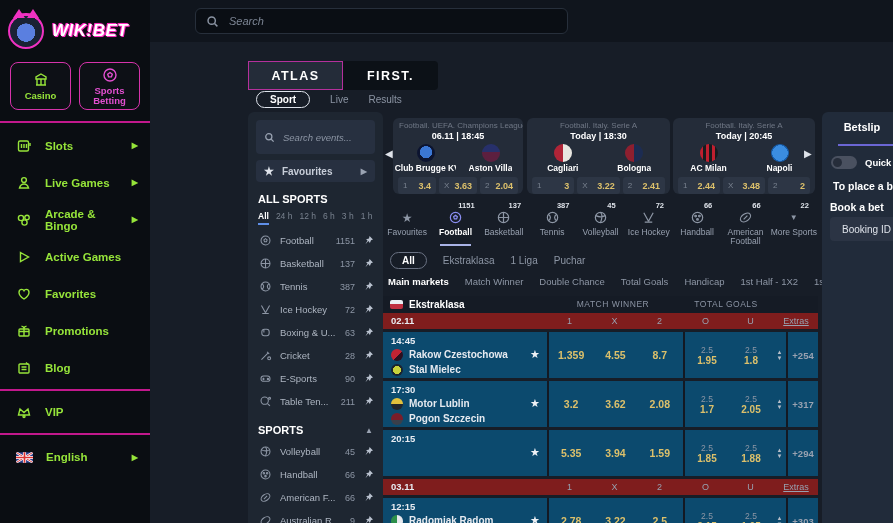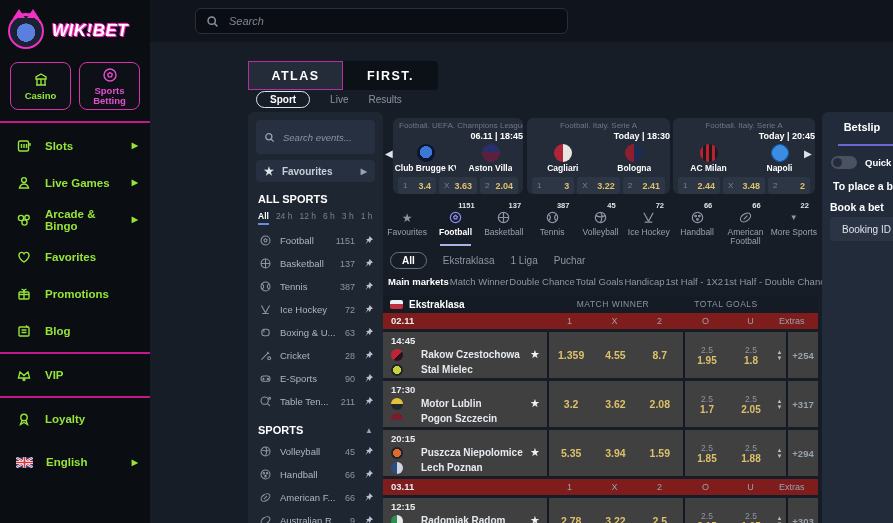--- a/index.html
+++ b/index.html
@@ -57,21 +57,21 @@
   .sp-row{display:flex;align-items:center;height:23px;padding:0 9px 0 11px;gap:8px;font-size:9.5px;color:#aeb6c2;cursor:pointer;}
   .sp-row .nm{flex:1;white-space:nowrap;overflow:hidden;text-overflow:ellipsis;}
   .sp-row .ct{color:#8d96a5;font-size:9px;}
   .sp-row svg.sball{width:13px;height:13px;stroke:#8d96a5;fill:none;stroke-width:1.3;flex:0 0 auto;}
   .pin{width:11px;height:11px;fill:#b9c1ce;flex:0 0 auto;}
 
   
   .car-arrow{position:absolute;color:#dfe3ea;font-size:10px;cursor:pointer;z-index:3;}
   .card{position:absolute;top:118px;height:76px;background:#242c39;border-radius:6px;padding-top:3px;}
   .card .lg{font-size:8px;color:#6f7785;text-align:center;white-space:nowrap;overflow:hidden;padding:0 6px;}
-  .card .dt{font-size:9px;font-weight:700;color:#fff;text-align:right;margin-top:1px;}
+  .card .dt{font-size:9px;font-weight:700;color:#fff;text-align:center;margin-top:1px;}
   .card .tr{display:flex;margin-top:3px;}
   .card .tm{flex:1;display:flex;flex-direction:column;align-items:center;gap:1px;min-width:0;}
   .crest{width:18px;height:18px;border-radius:50%;flex:0 0 auto;}
   .card .tm .nm{font-size:8.5px;font-weight:700;color:#fff;white-space:nowrap;overflow:hidden;max-width:95%;}
   .card .odds{display:flex;gap:3px;margin:4px 5px 0 5px;}
   .ocell{flex:1;height:17px;background:#2d3645;border-radius:3px;display:flex;align-items:center;justify-content:space-between;padding:0 5px;cursor:pointer;}
   .ocell .ol{font-size:8px;color:#79828f;}
   .ocell .ov{font-size:9px;font-weight:700;color:#dcc06b;}
 
   
@@ -82,40 +82,40 @@
   .stab .ico svg{width:15px;height:15px;stroke:#8d96a5;fill:none;stroke-width:1.3;}
   .stab .lbl{font-size:8.5px;color:#98a1b0;margin-top:2px;text-align:center;line-height:9px;}
   .stab.active .lbl{color:#fff;font-weight:700;}
   .stab.active .ico svg{stroke:#8a8df0;}
   .stab.active:after{content:"";position:absolute;bottom:1px;left:18%;width:64%;height:2px;background:#a9b3e6;}
 
   
   .lpills{position:absolute;left:390px;top:250px;display:flex;gap:16px;align-items:center;height:20px;font-size:10px;color:#8d96a5;}
   .lpill-all{border:1px solid #6a7283;border-radius:10px;padding:2px 11px;color:#fff;font-weight:700;cursor:pointer;}
   .lpill{cursor:pointer;}
-  .mkts{position:absolute;left:388px;top:276px;width:428px;display:flex;gap:1px;align-items:center;font-size:9.5px;color:#8d96a5;}
+  .mkts{position:absolute;left:388px;top:276px;width:428px;display:flex;gap:16px;align-items:center;font-size:9.5px;color:#8d96a5;}
   .mkt{white-space:nowrap;cursor:pointer;}
   .mkt.active{color:#fff;font-weight:800;}
 
   
   .tbl{position:absolute;left:383px;top:296px;width:435px;height:227px;}
   .lg-bar{position:relative;height:17px;background:#151b25;display:flex;align-items:center;gap:6px;padding-left:7px;font-size:10px;font-weight:700;color:#fff;}
   .plflag{width:13px;height:9px;border-radius:2px;background:linear-gradient(180deg,#eceff3 50%,#c03040 50%);}
   .ghead{position:absolute;top:0;height:17px;line-height:17px;font-size:8.5px;font-weight:400;letter-spacing:.5px;color:#8a93a3;text-align:center;}
   .gh-mw{left:165px;width:130px;}
   .gh-tg{left:300px;width:86px;}
   .date-bar{position:relative;height:16px;background:#7f1d1d;font-size:9.5px;color:#e8ecf2;font-weight:700;}
   .date-bar .dt{position:absolute;left:8px;top:0;line-height:16px;}
   .dcol{position:absolute;top:0;width:45px;line-height:16px;text-align:center;color:#98a1b0;font-weight:400;font-size:9px;}
   .d1{left:164px;} .dX{left:209px;} .d2{left:254px;} .dO{left:300px;} .dU{left:345px;}
-  .dEx{left:396px;width:36px;text-align:left;padding-right:2px;}
-  .mrow{position:relative;height:46px;background:#404040;margin-top:3px;}
+  .dEx{left:396px;width:36px;text-align:center;padding-right:2px;text-decoration:underline;}
+  .mrow{position:relative;height:46px;background:#0c4a6e;margin-top:3px;}
   .mrow .time{position:absolute;left:8px;top:3px;font-size:9.5px;font-weight:700;color:#e8ecf2;}
   .tlines{position:absolute;left:8px;top:15px;width:135px;}
-  .tline{display:flex;align-items:center;gap:18px;height:15px;}
+  .tline{display:flex;align-items:center;gap:6px;height:15px;}
   .tline .crest{width:12px;height:12px;}
   .tline .nm{font-size:10px;font-weight:700;color:#e6eaf0;white-space:nowrap;overflow:hidden;}
   .rstar{position:absolute;left:147px;top:16px;color:#eef1f5;font-size:11px;cursor:pointer;}
   .cmw{position:absolute;left:164px;top:0;bottom:0;width:135px;border-left:2px solid #131923;display:flex;}
   .cmw span{flex:1;display:flex;align-items:center;justify-content:center;font-size:10.5px;font-weight:700;color:#dcc06b;cursor:pointer;}
   .ctg{position:absolute;left:300px;top:0;bottom:0;width:90px;border-left:2px solid #131923;display:flex;align-items:center;}
   .tot{width:45px;text-align:center;cursor:pointer;}
   .tot .ln{font-size:8.5px;color:#8d96a5;line-height:10px;}
   .tot .vl{font-size:10px;color:#dcc06b;font-weight:700;line-height:11px;}
   .stepper{position:absolute;left:390px;top:0;bottom:0;width:13px;display:flex;flex-direction:column;align-items:center;justify-content:center;color:#b6bec9;font-size:6px;line-height:6px;cursor:pointer;}
@@ -180,20 +180,26 @@
         <svg class="sic" viewBox="0 0 16 16">
             <circle cx="5" cy="6" r="2.6"></circle>
             <circle cx="11" cy="5.5" r="2.2"></circle>
             <circle cx="8.5" cy="10.5" r="2.6"></circle>
           </svg>
         <span>Arcade &amp; Bingo</span>
         <span class="arr">▶</span>
       </div>
       <div class="sidebar-item">
         <svg class="sic" viewBox="0 0 16 16">
+            <path d="M4.5 3.5l8 4.5-8 4.5z"></path>
+          </svg>
+        <span>Active Games</span>
+      </div>
+      <div class="sidebar-item">
+        <svg class="sic" viewBox="0 0 16 16">
             <path d="M8 13S3 9.6 3 6.4C3 4.5 4.4 3.4 5.8 3.4c1 0 1.8.5 2.2 1.3.4-.8 1.2-1.3 2.2-1.3 1.4 0 2.8 1.1 2.8 3C13 9.6 8 13 8 13z"></path>
           </svg>
         <span>Favorites</span>
       </div>
       <div class="sidebar-item">
         <svg class="sic" viewBox="0 0 16 16">
             <rect x="3" y="6" width="10" height="7" rx="1"></rect>
             <path d="M3 8.5h10M8 6v7M5.5 3.5C6.5 3 8 4 8 6c0-2 1.5-3 2.5-2.5"></path>
           </svg>
         <span>Promotions</span>
@@ -208,27 +214,20 @@
     </div>
     <hr class="pink-hr" style="margin-top:3px">
     <div class="sidebar-item" style="height:42px">
       <svg class="sic" viewBox="0 0 16 16">
           <path d="M2.5 11l1.5-6 4 3.5L12 5l1.5 6z"></path>
           <circle cx="8" cy="12.5" r="1"></circle>
         </svg>
       <span>VIP</span>
     </div>
     <hr class="pink-hr">
-    <div class="sidebar-item" style="height:42px">
-      <svg class="sic" viewBox="0 0 16 16">
-          <circle cx="8" cy="6.5" r="3.2"></circle>
-          <path d="M6 9.5l-1.5 4 3.5-2 3.5 2-1.5-4"></path>
-        </svg>
-      <span>Loyalty</span>
-    </div>
     <div class="sidebar-item" style="height:44px">
       <svg class="flagic" viewBox="0 0 18 11">
           <rect width="18" height="11" fill="#2b3f8e"></rect>
           <path d="M0 0l18 11M18 0L0 11" stroke="#fff" stroke-width="2.4"></path>
           <path d="M0 0l18 11M18 0L0 11" stroke="#d33" stroke-width="1"></path>
           <path d="M9 0v11M0 5.5h18" stroke="#fff" stroke-width="3.4"></path>
           <path d="M9 0v11M0 5.5h18" stroke="#d33" stroke-width="1.8"></path>
         </svg>
       <span>English</span>
       <span class="arr">▶</span>
@@ -680,30 +679,20 @@
           <span>▲</span>
           <span>▼</span>
         </div>
       <div class="cex">
           <span>+317</span>
         </div>
     </div>
 
     <div class="mrow">
       <span class="time">20:15</span>
-      <div class="tlines">
-        <div class="tline">
-            <span class="crest" style="background:radial-gradient(circle,#e06a2a 45%,#1a232e 46%)"></span>
-            <span class="nm">Puszcza Niepolomice</span>
-          </div>
-        <div class="tline">
-            <span class="crest" style="background:linear-gradient(90deg,#2b4d80 50%,#cfd6e2 50%)"></span>
-            <span class="nm">Lech Poznan</span>
-          </div>
-      </div>
       <span class="rstar">★</span>
       <div class="cmw">
         <span>5.35</span>
         <span>3.94</span>
         <span>1.59</span>
       </div>
       <div class="ctg">
         <div class="tot">
             <div class="ln">2.5</div>
             <div class="vl">1.85</div>

